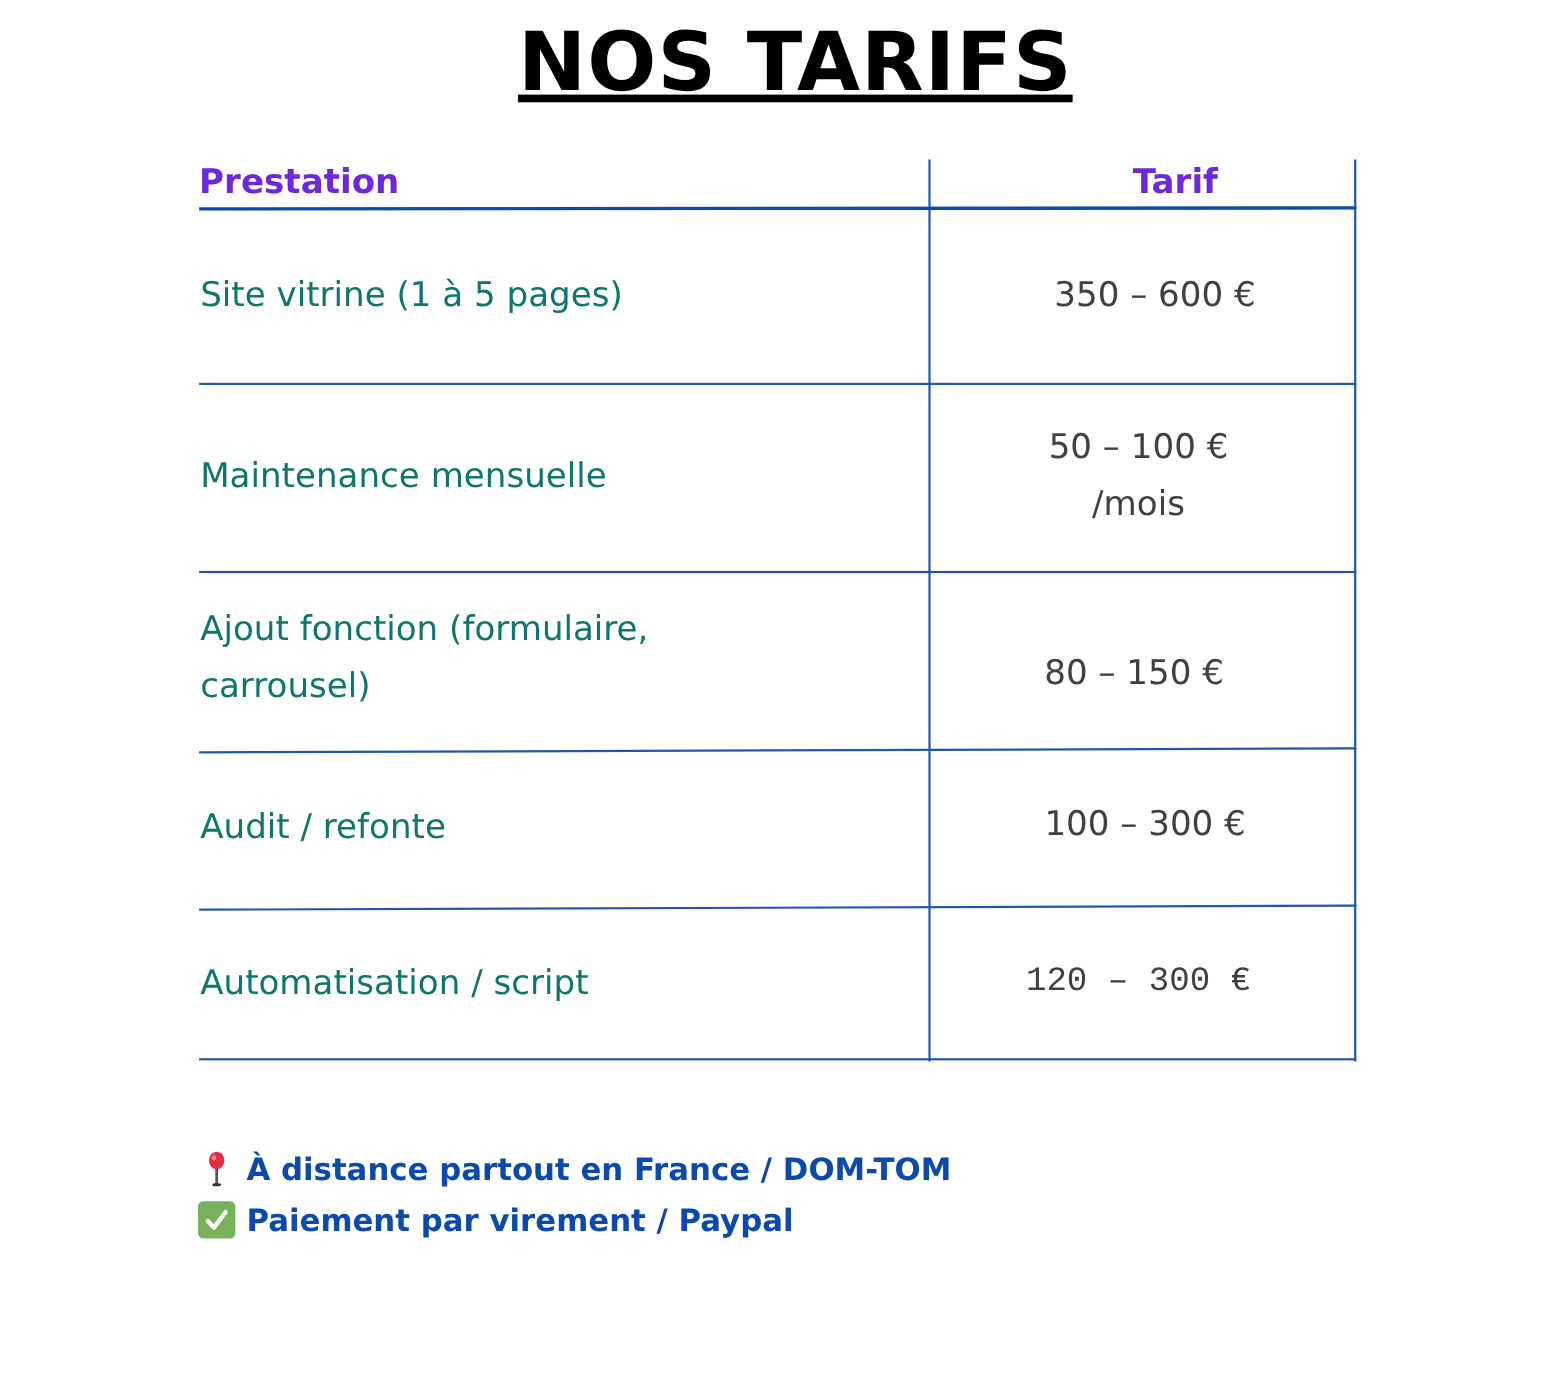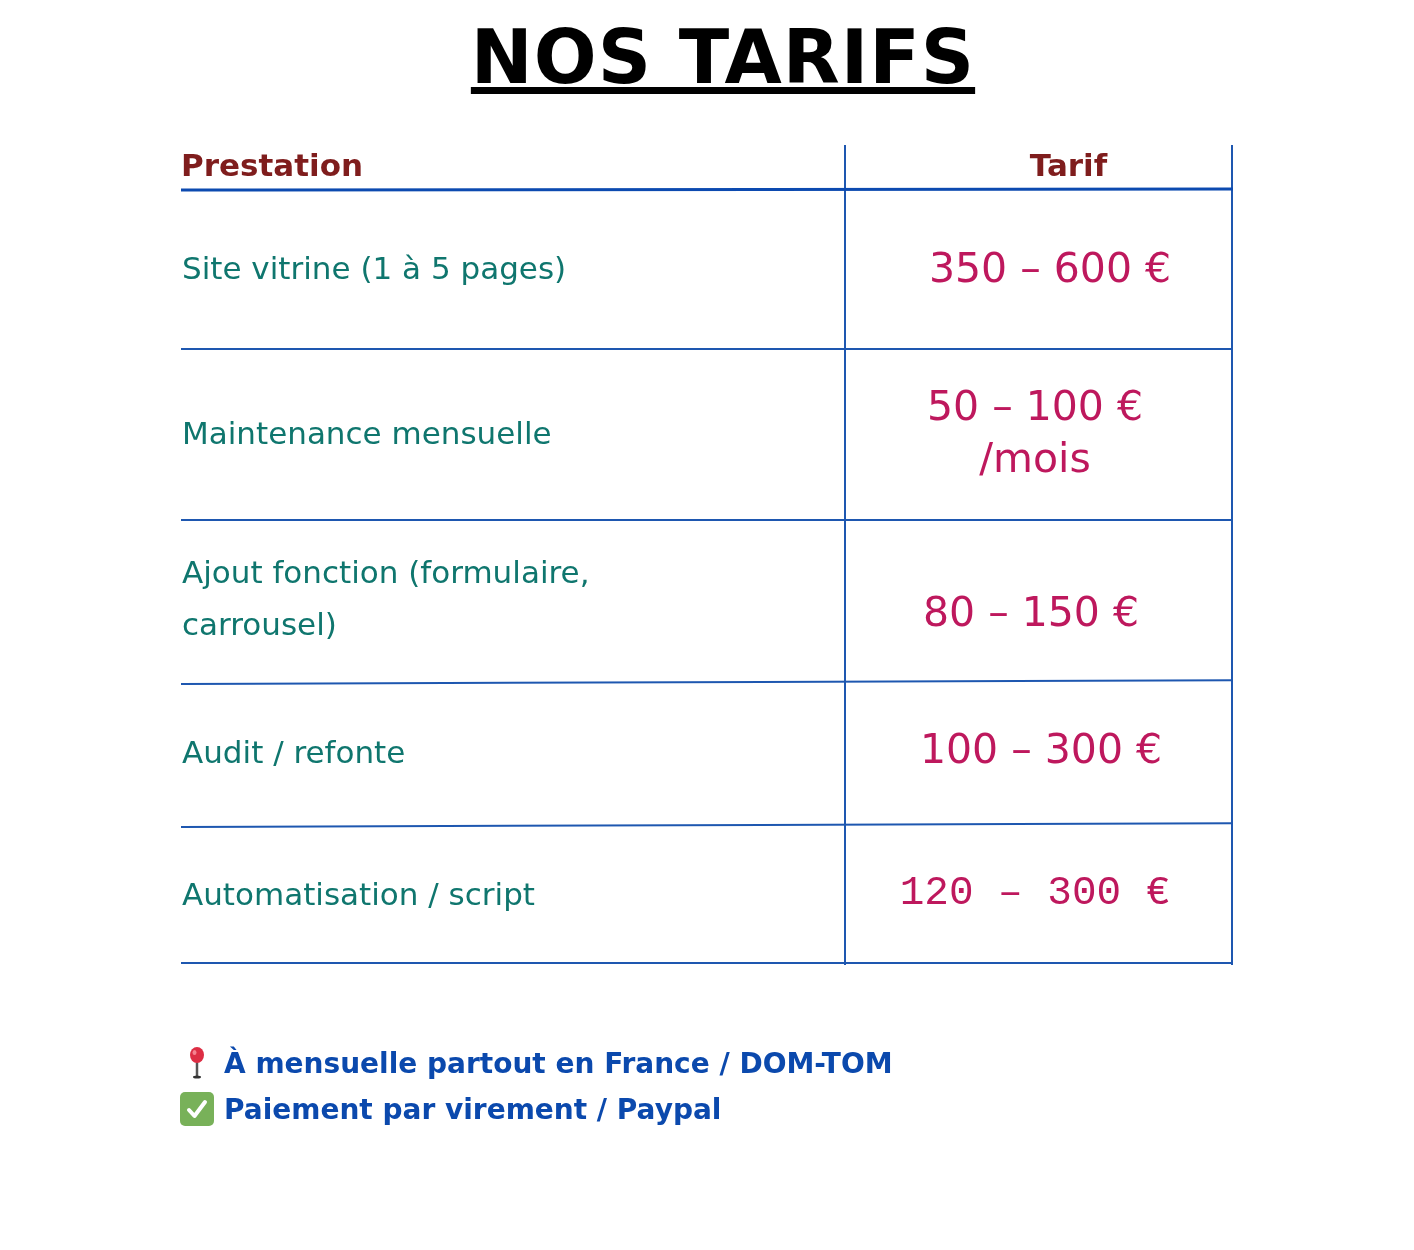--- a/index.html
+++ b/index.html
@@ -42,38 +42,38 @@
     .line-v {
       position: absolute;
       width: 2px;
       background: #1e57b0;
     }
     .th {
       position: absolute;
       font-family: "DejaVu Sans", sans-serif;
       font-weight: bold;
       font-size: 31px;
-      color: #7f1d1d;
+      color: #6d28d9;
       line-height: 40px;
     }
     .cell-label {
       position: absolute;
       left: 182px;
       font-family: "DejaVu Sans", sans-serif;
       font-size: 31px;
       line-height: 52px;
       color: #0f766e;
       white-space: nowrap;
     }
     .cell-price {
       position: absolute;
       font-family: "DejaVu Sans", sans-serif;
-      font-size: 41px;
+      font-size: 31px;
       line-height: 52px;
-      color: #be185d;
+      color: #404040;
       text-align: center;
       white-space: nowrap;
     }
     .notes {
       position: absolute;
       left: 180px;
       top: 1040px;
     }
     .note {
       display: flex;
@@ -153,21 +153,21 @@
 <div class="notes">
   <div class="note">
     <span class="note-icon pin-icon">
       <svg width="34" height="34" viewBox="0 0 34 34">
         <line x1="17" y1="14" x2="17" y2="31" stroke="#555" stroke-width="2.5"></line>
         <ellipse cx="17" cy="31" rx="4" ry="1.5" fill="#333"></ellipse>
         <ellipse cx="17" cy="9" rx="7" ry="8" fill="#dd2e44"></ellipse>
         <ellipse cx="14.5" cy="6.5" rx="2" ry="2.5" fill="#f5828f"></ellipse>
       </svg>
     </span>
-    <span>À mensuelle partout en France / DOM-TOM</span>
+    <span>À distance partout en France / DOM-TOM</span>
   </div>
   <div class="note">
     <span class="note-icon check-icon">
       <svg width="34" height="34" viewBox="0 0 34 34">
         <path d="M9 18 L14.5 24 L25 10" fill="none" stroke="#ffffff" stroke-width="4" stroke-linecap="round" stroke-linejoin="round"></path>
       </svg>
     </span>
     <span>Paiement par virement / Paypal</span>
   </div>
 </div>

